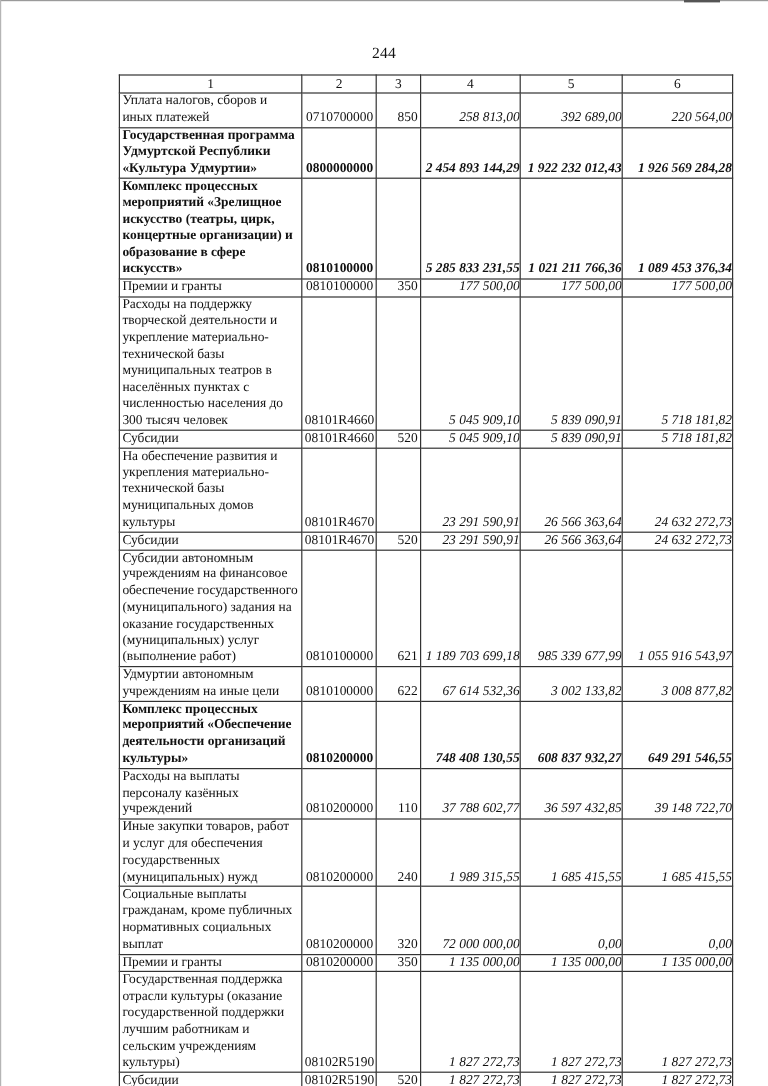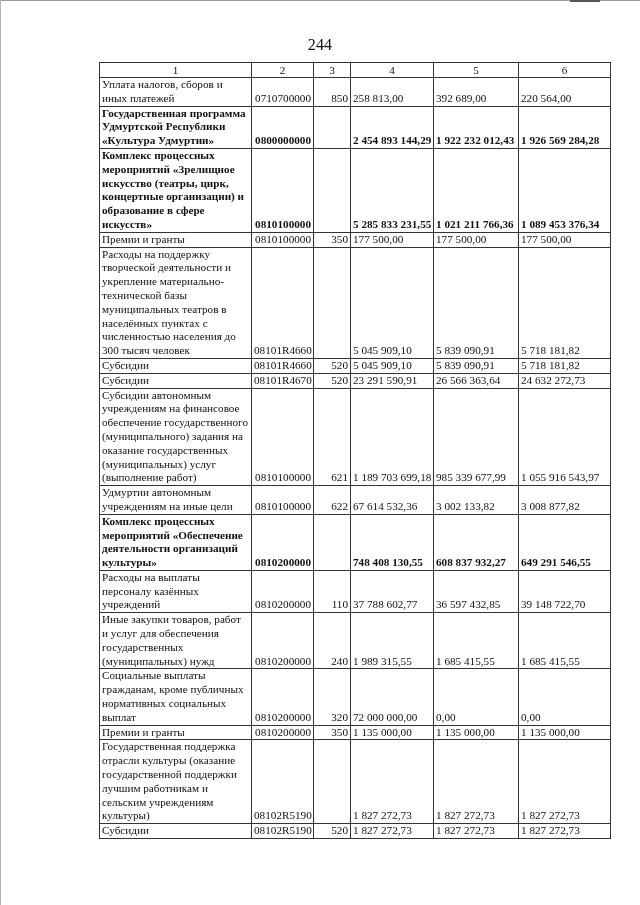--- a/index.html
+++ b/index.html
@@ -25,21 +25,21 @@
     }
     .corner-mark {
       position: absolute; right: 40px; top: 0; width: 30px; height: 2px;
       background: #555;
     }
     .page-number {
       position: absolute;
       left: 0; right: 0;
       top: 36px;
       text-align: center;
-      font-size: 16px;
+      font-size: 13px;
       letter-spacing: 0.2px;
     }
     table.budget {
       position: absolute;
       left: 99px;
       top: 62px;
       border-collapse: collapse;
       table-layout: fixed;
       width: 511px;
       font-size: 11.2px;
@@ -54,21 +54,21 @@
     }
     table.budget tr.head td {
       text-align: center;
       vertical-align: middle;
       height: 14px;
       line-height: 13px;
     }
     td.c1 { text-align: left; margin-top: 38px; }
     td.c2 { text-align: right; white-space: nowrap !important; }
     td.c3 { text-align: right; white-space: nowrap !important; padding-left: 4px !important; }
-    td.num { white-space: nowrap !important; padding-right: 0 !important; }
+    td.num { text-align: right; white-space: nowrap !important; padding-right: 0 !important; font-style: italic; }
     tr.bold td { font-weight: bold; }
   </style>
 </head>
 <body>
 
 <div class="frame-top"></div>
 <div class="frame-left"></div>
 <div class="corner-mark"></div>
 
 <div class="page-number">244</div>
@@ -133,20 +133,28 @@
   </tr>
       <tr>
     <td class="c1">Субсидии</td>
     <td class="c2">08101R4660</td>
     <td class="c3">520</td>
     <td class="num">5 045 909,10</td>
     <td class="num">5 839 090,91</td>
     <td class="num">5 718 181,82</td>
   </tr>
       <tr>
+    <td class="c1">На обеспечение развития и укрепления материально-технической базы муниципальных домов культуры</td>
+    <td class="c2">08101R4670</td>
+    <td class="c3"></td>
+    <td class="num">23 291 590,91</td>
+    <td class="num">26 566 363,64</td>
+    <td class="num">24 632 272,73</td>
+  </tr>
+      <tr>
     <td class="c1">Субсидии</td>
     <td class="c2">08101R4670</td>
     <td class="c3">520</td>
     <td class="num">23 291 590,91</td>
     <td class="num">26 566 363,64</td>
     <td class="num">24 632 272,73</td>
   </tr>
       <tr>
     <td class="c1">Субсидии автономным учреждениям на финансовое обеспечение государственного (муниципального) задания на оказание государственных (муниципальных) услуг (выполнение работ)</td>
     <td class="c2">0810100000</td>

